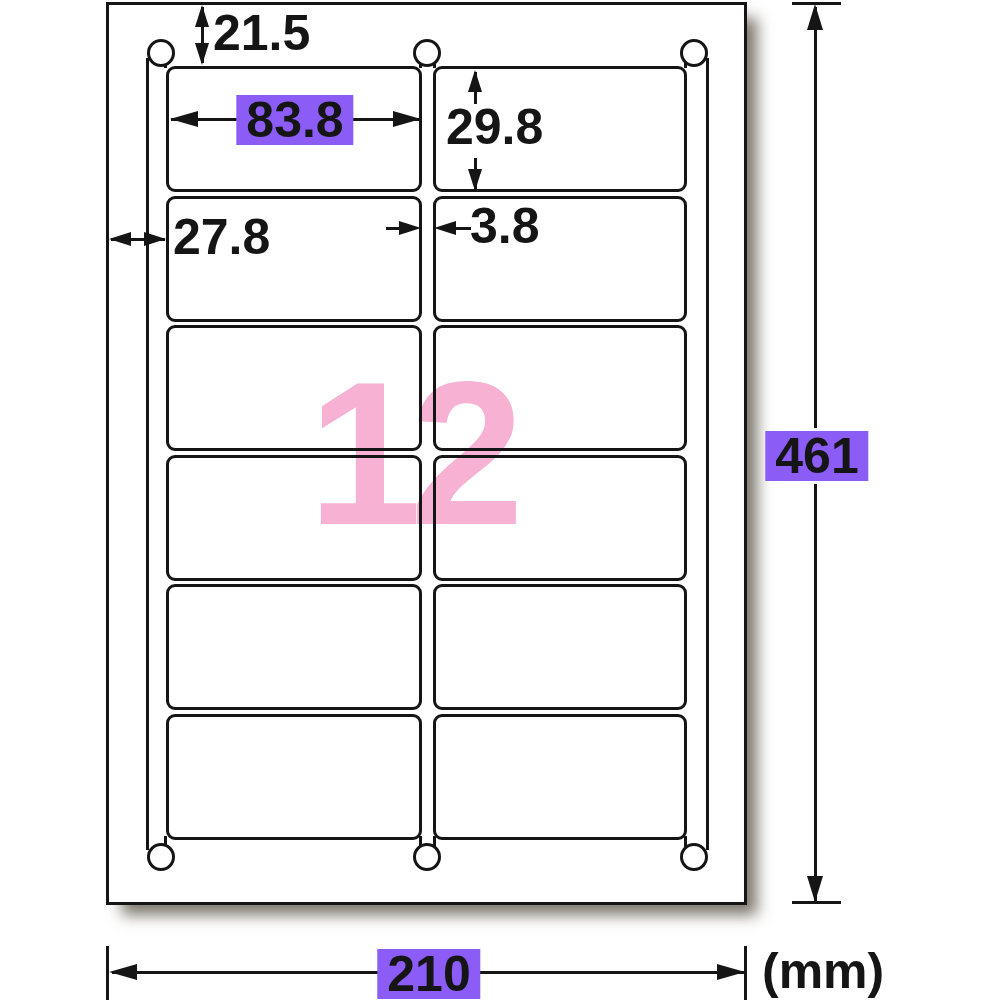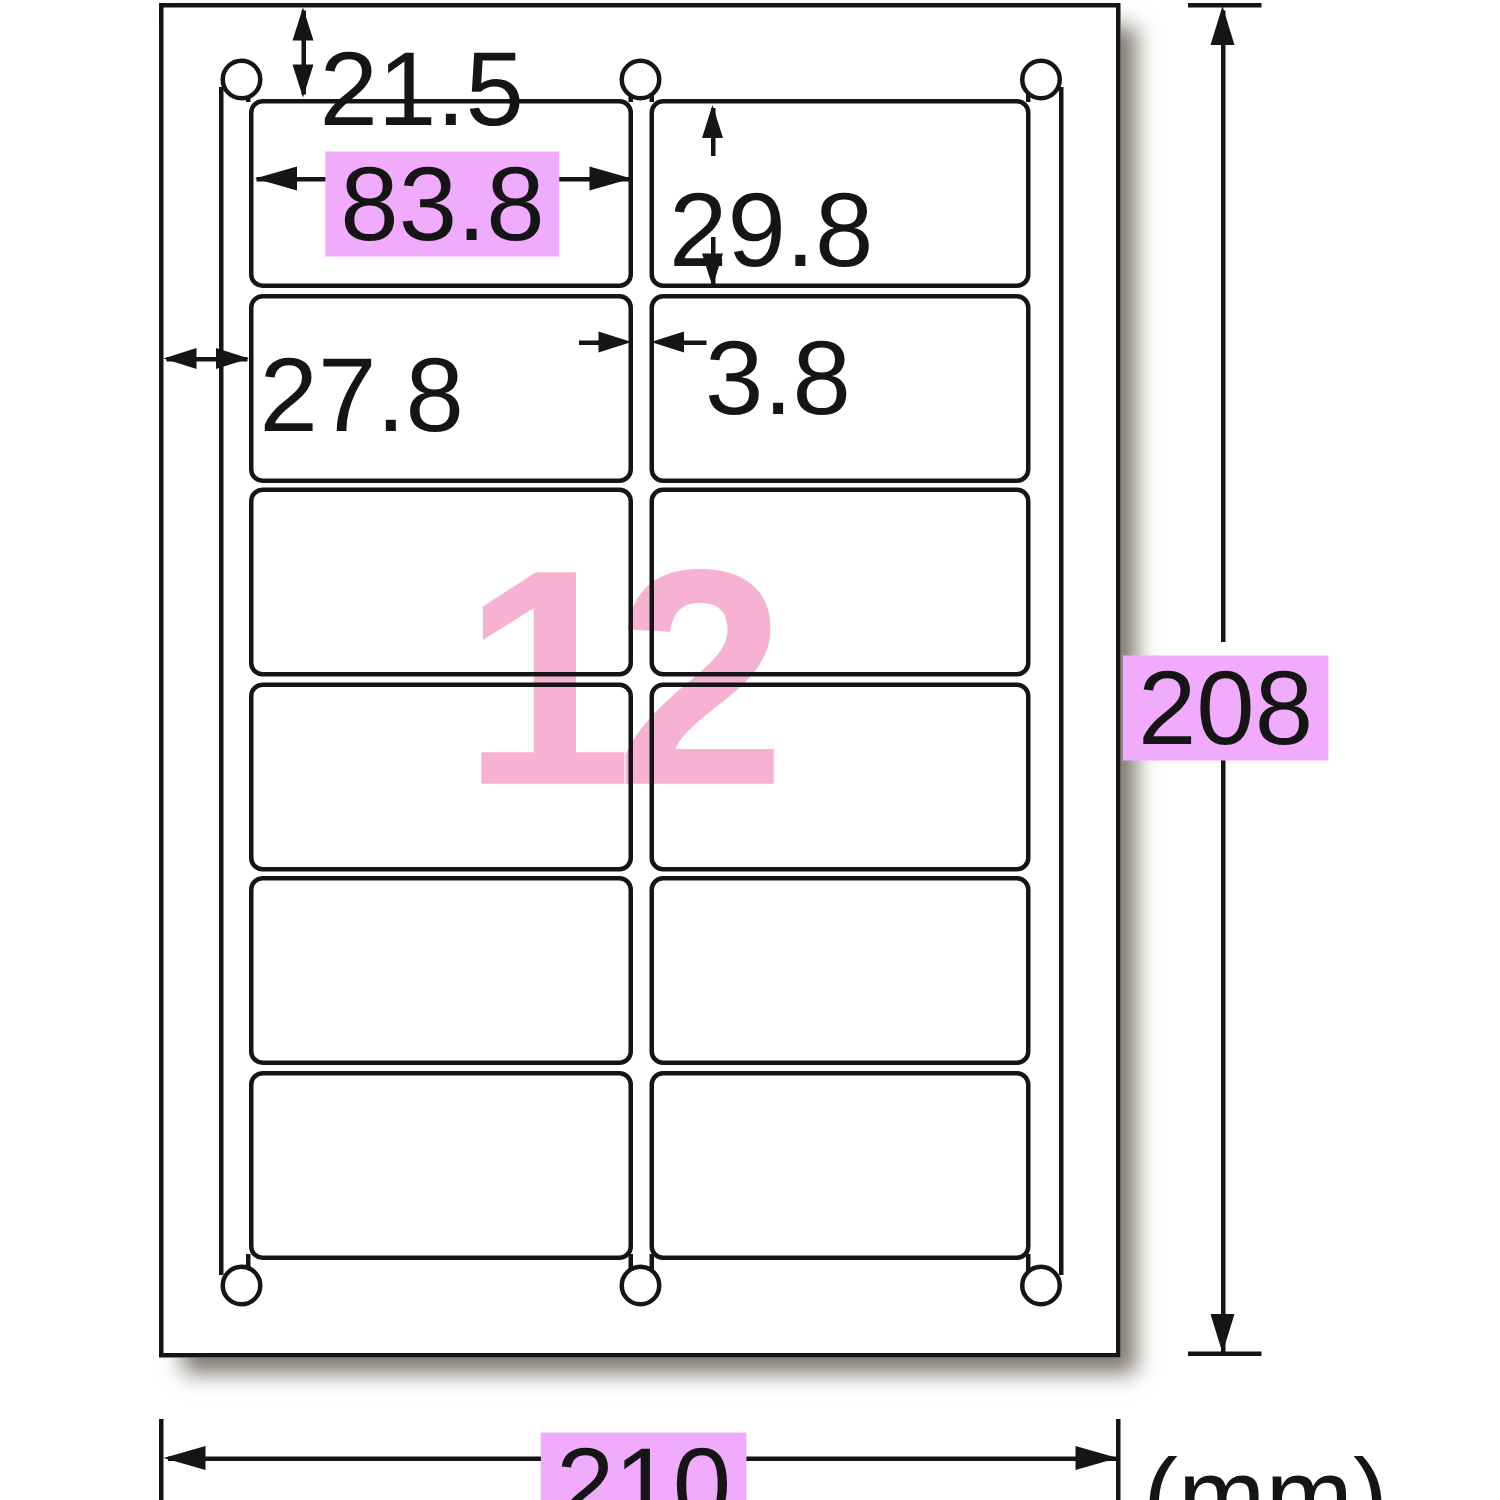--- a/index.html
+++ b/index.html
@@ -18,24 +18,24 @@
          border-radius:50%;background:#fff;z-index:3;}
   .ah{position:absolute;width:0;height:0;z-index:4;}
   .ah.l{border-top:8px solid transparent;border-bottom:8px solid transparent;border-right:28px solid #151515;}
   .ah.r{border-top:8px solid transparent;border-bottom:8px solid transparent;border-left:28px solid #151515;}
   .ah.u{border-left:8px solid transparent;border-right:8px solid transparent;border-bottom:26px solid #151515;}
   .ah.d{border-left:8px solid transparent;border-right:8px solid transparent;border-top:26px solid #151515;}
   .ah.sm.l{border-top-width:7px;border-bottom-width:7px;border-right-width:22px;}
   .ah.sm.r{border-top-width:7px;border-bottom-width:7px;border-left-width:22px;}
   .ah.sm.u{border-left-width:7px;border-right-width:7px;border-bottom-width:22px;}
   .ah.sm.d{border-left-width:7px;border-right-width:7px;border-top-width:22px;}
-  .dim{position:absolute;font-weight:normal;font-size:70px;line-height:1;color:#151515;
-       white-space:nowrap;z-index:5;margin-top:16px;}
+  .dim{position:absolute;font-weight:bold;font-size:50px;line-height:1;color:#151515;
+       white-space:nowrap;z-index:5;}
   .ctr{transform:translate(-50%,-50%);}
-  .bgw{background:#f0abfc;padding:0 10px;}
+  .bgw{background:#8b5cf6;padding:0 10px;}
   .dimline{z-index:4;}
 </style>
 </head>
 <body>
 
 <div class="stage">
 
   <div class="paper"></div>
 
   <div class="big-count">12</div>
@@ -108,21 +108,21 @@
     <div class="dim" style="left:470px;top:201px;">3.8</div>
   </div>
 
   <div>
     <div class="ln dimline" style="left:792px;top:2px;width:49px;height:3px;"></div>
     <div class="ln dimline" style="left:792px;top:901px;width:49px;height:3px;"></div>
     <div class="ln dimline" style="left:814px;top:7px;width:3px;height:421px;"></div>
     <div class="ln dimline" style="left:814px;top:484px;width:3px;height:418px;"></div>
     <div class="ah u" style="left:807px;top:4px;"></div>
     <div class="ah d" style="left:807px;top:876px;"></div>
-    <div class="dim ctr bgw" style="left:817px;top:456px;">208</div>
+    <div class="dim ctr bgw" style="left:817px;top:456px;">461</div>
   </div>
 
   <div>
     <div class="ln dimline" style="left:106px;top:946px;width:3px;height:54px;"></div>
     <div class="ln dimline" style="left:744px;top:946px;width:3px;height:54px;"></div>
     <div class="ln dimline" style="left:112px;top:971px;width:632px;height:3px;"></div>
     <div class="ah l" style="left:109px;top:964px;"></div>
     <div class="ah r" style="left:717px;top:964px;"></div>
     <div class="dim ctr bgw" style="left:429px;top:974px;">210</div>
   </div>

